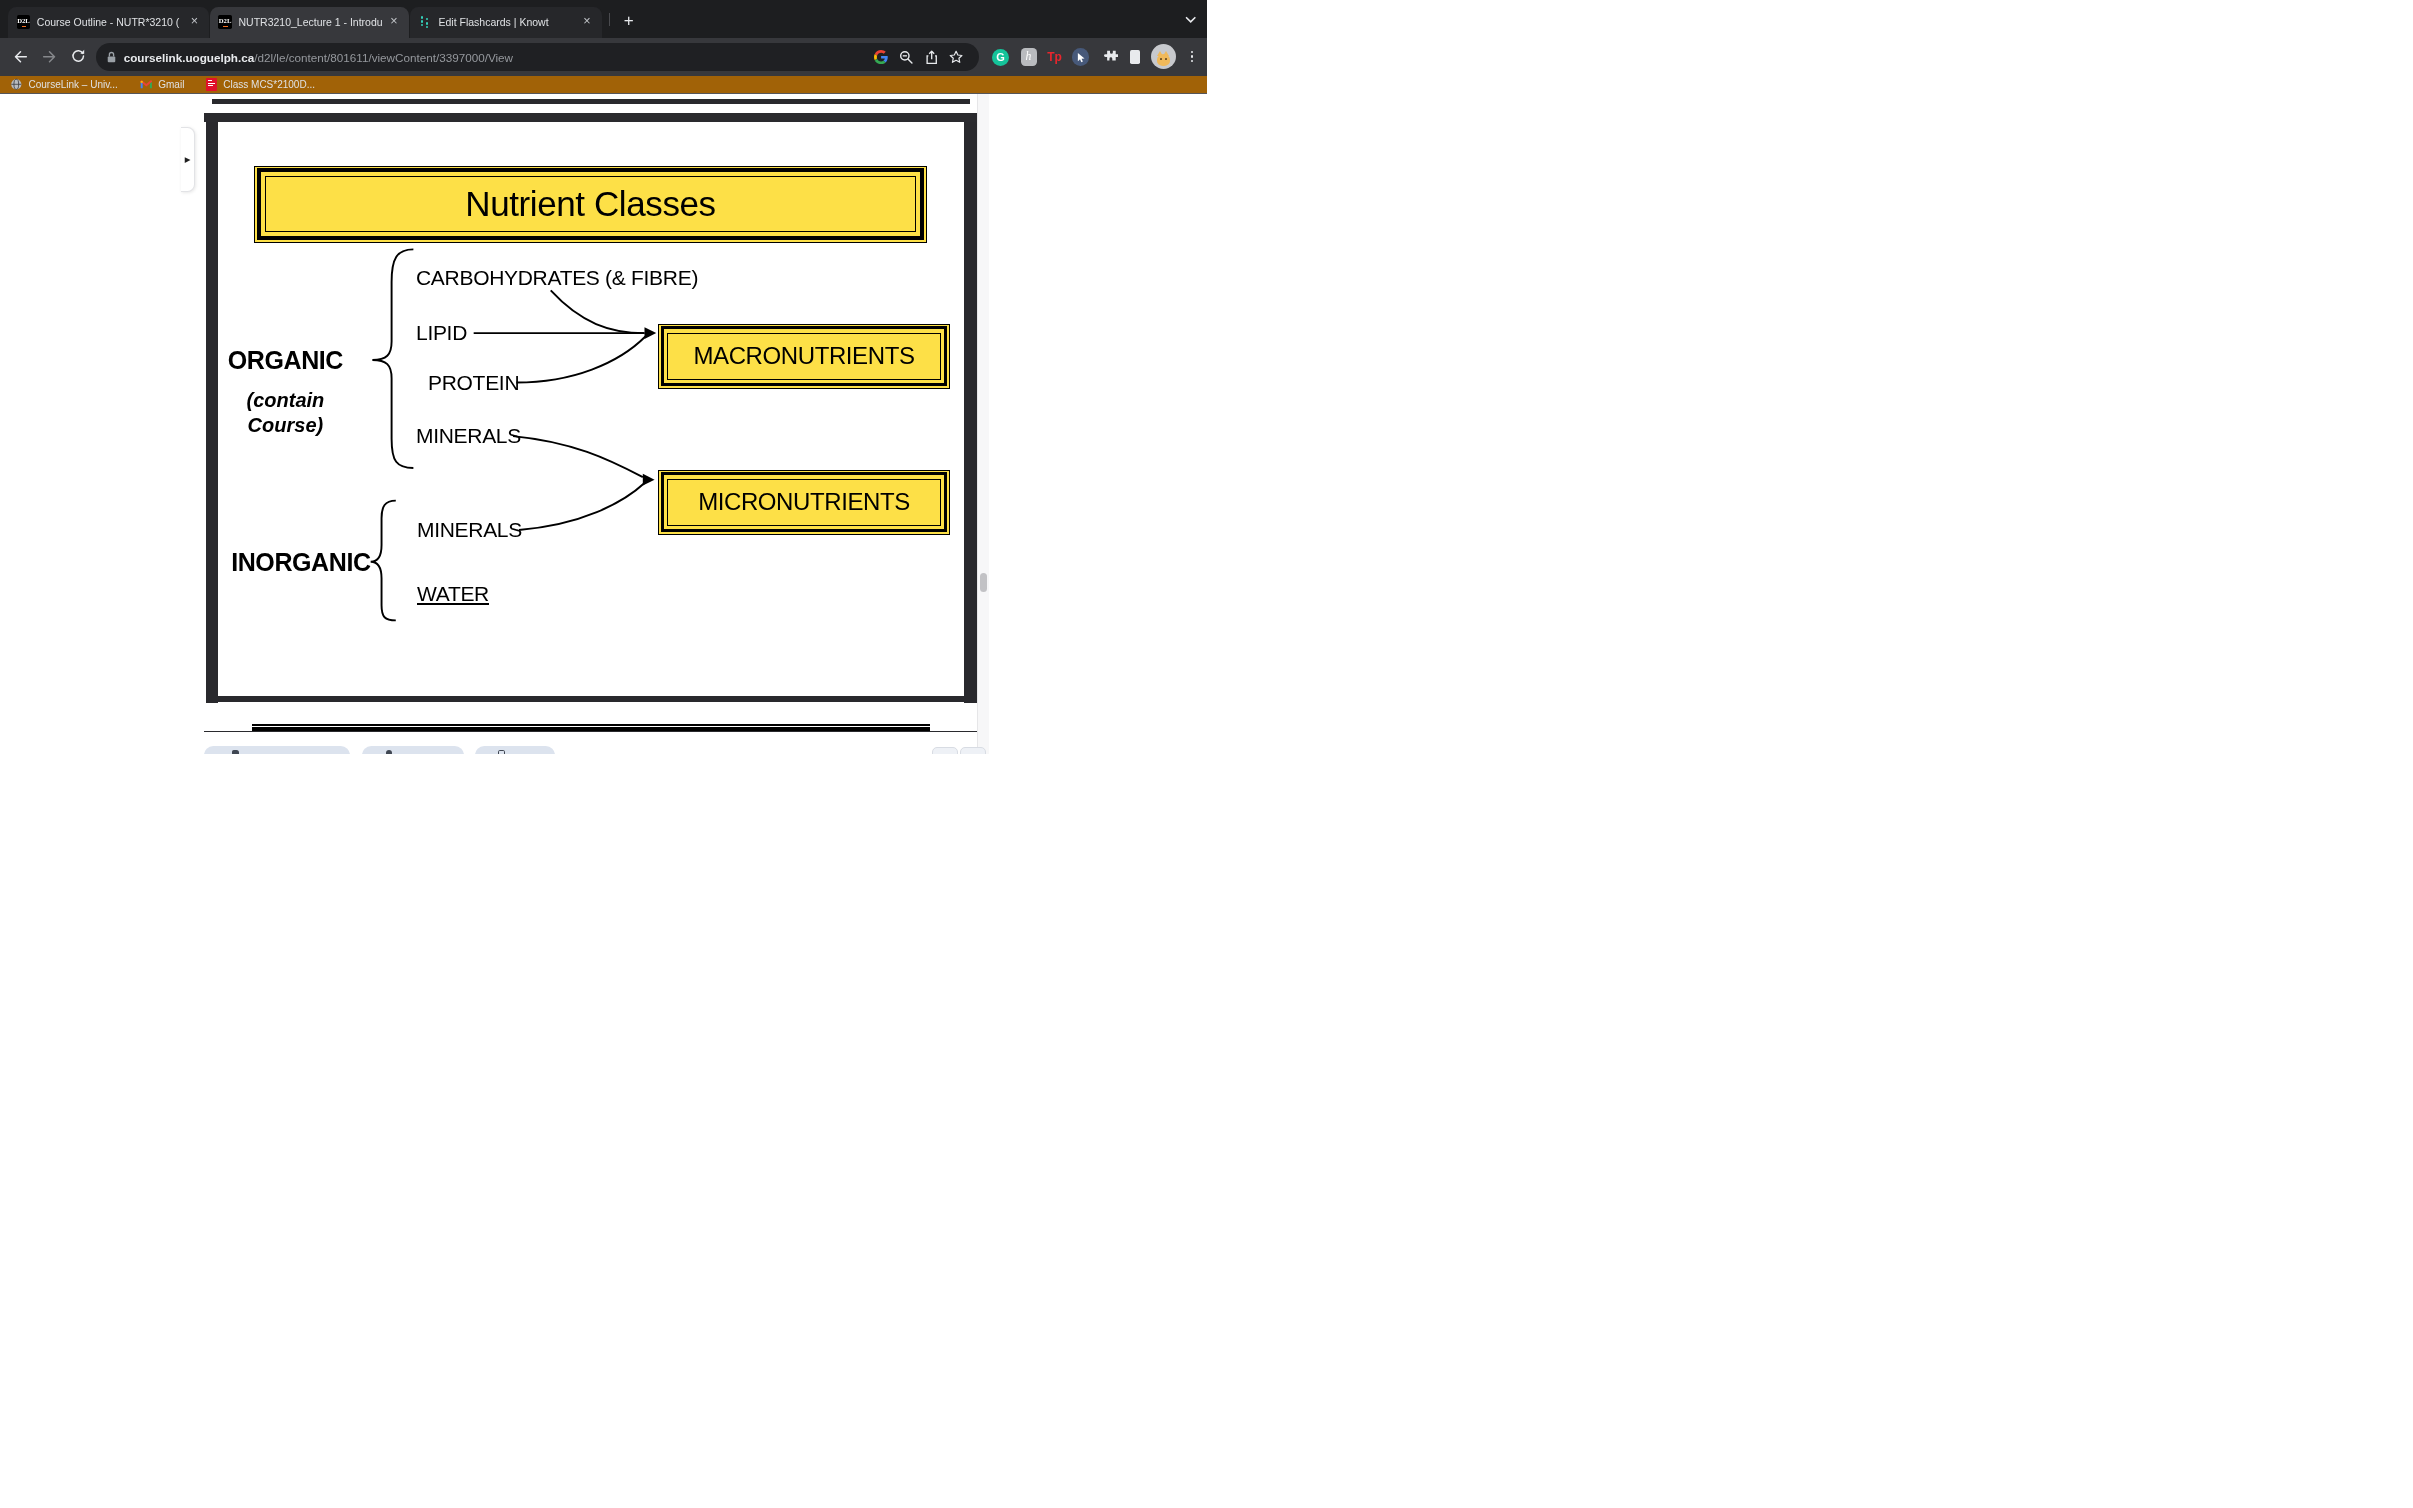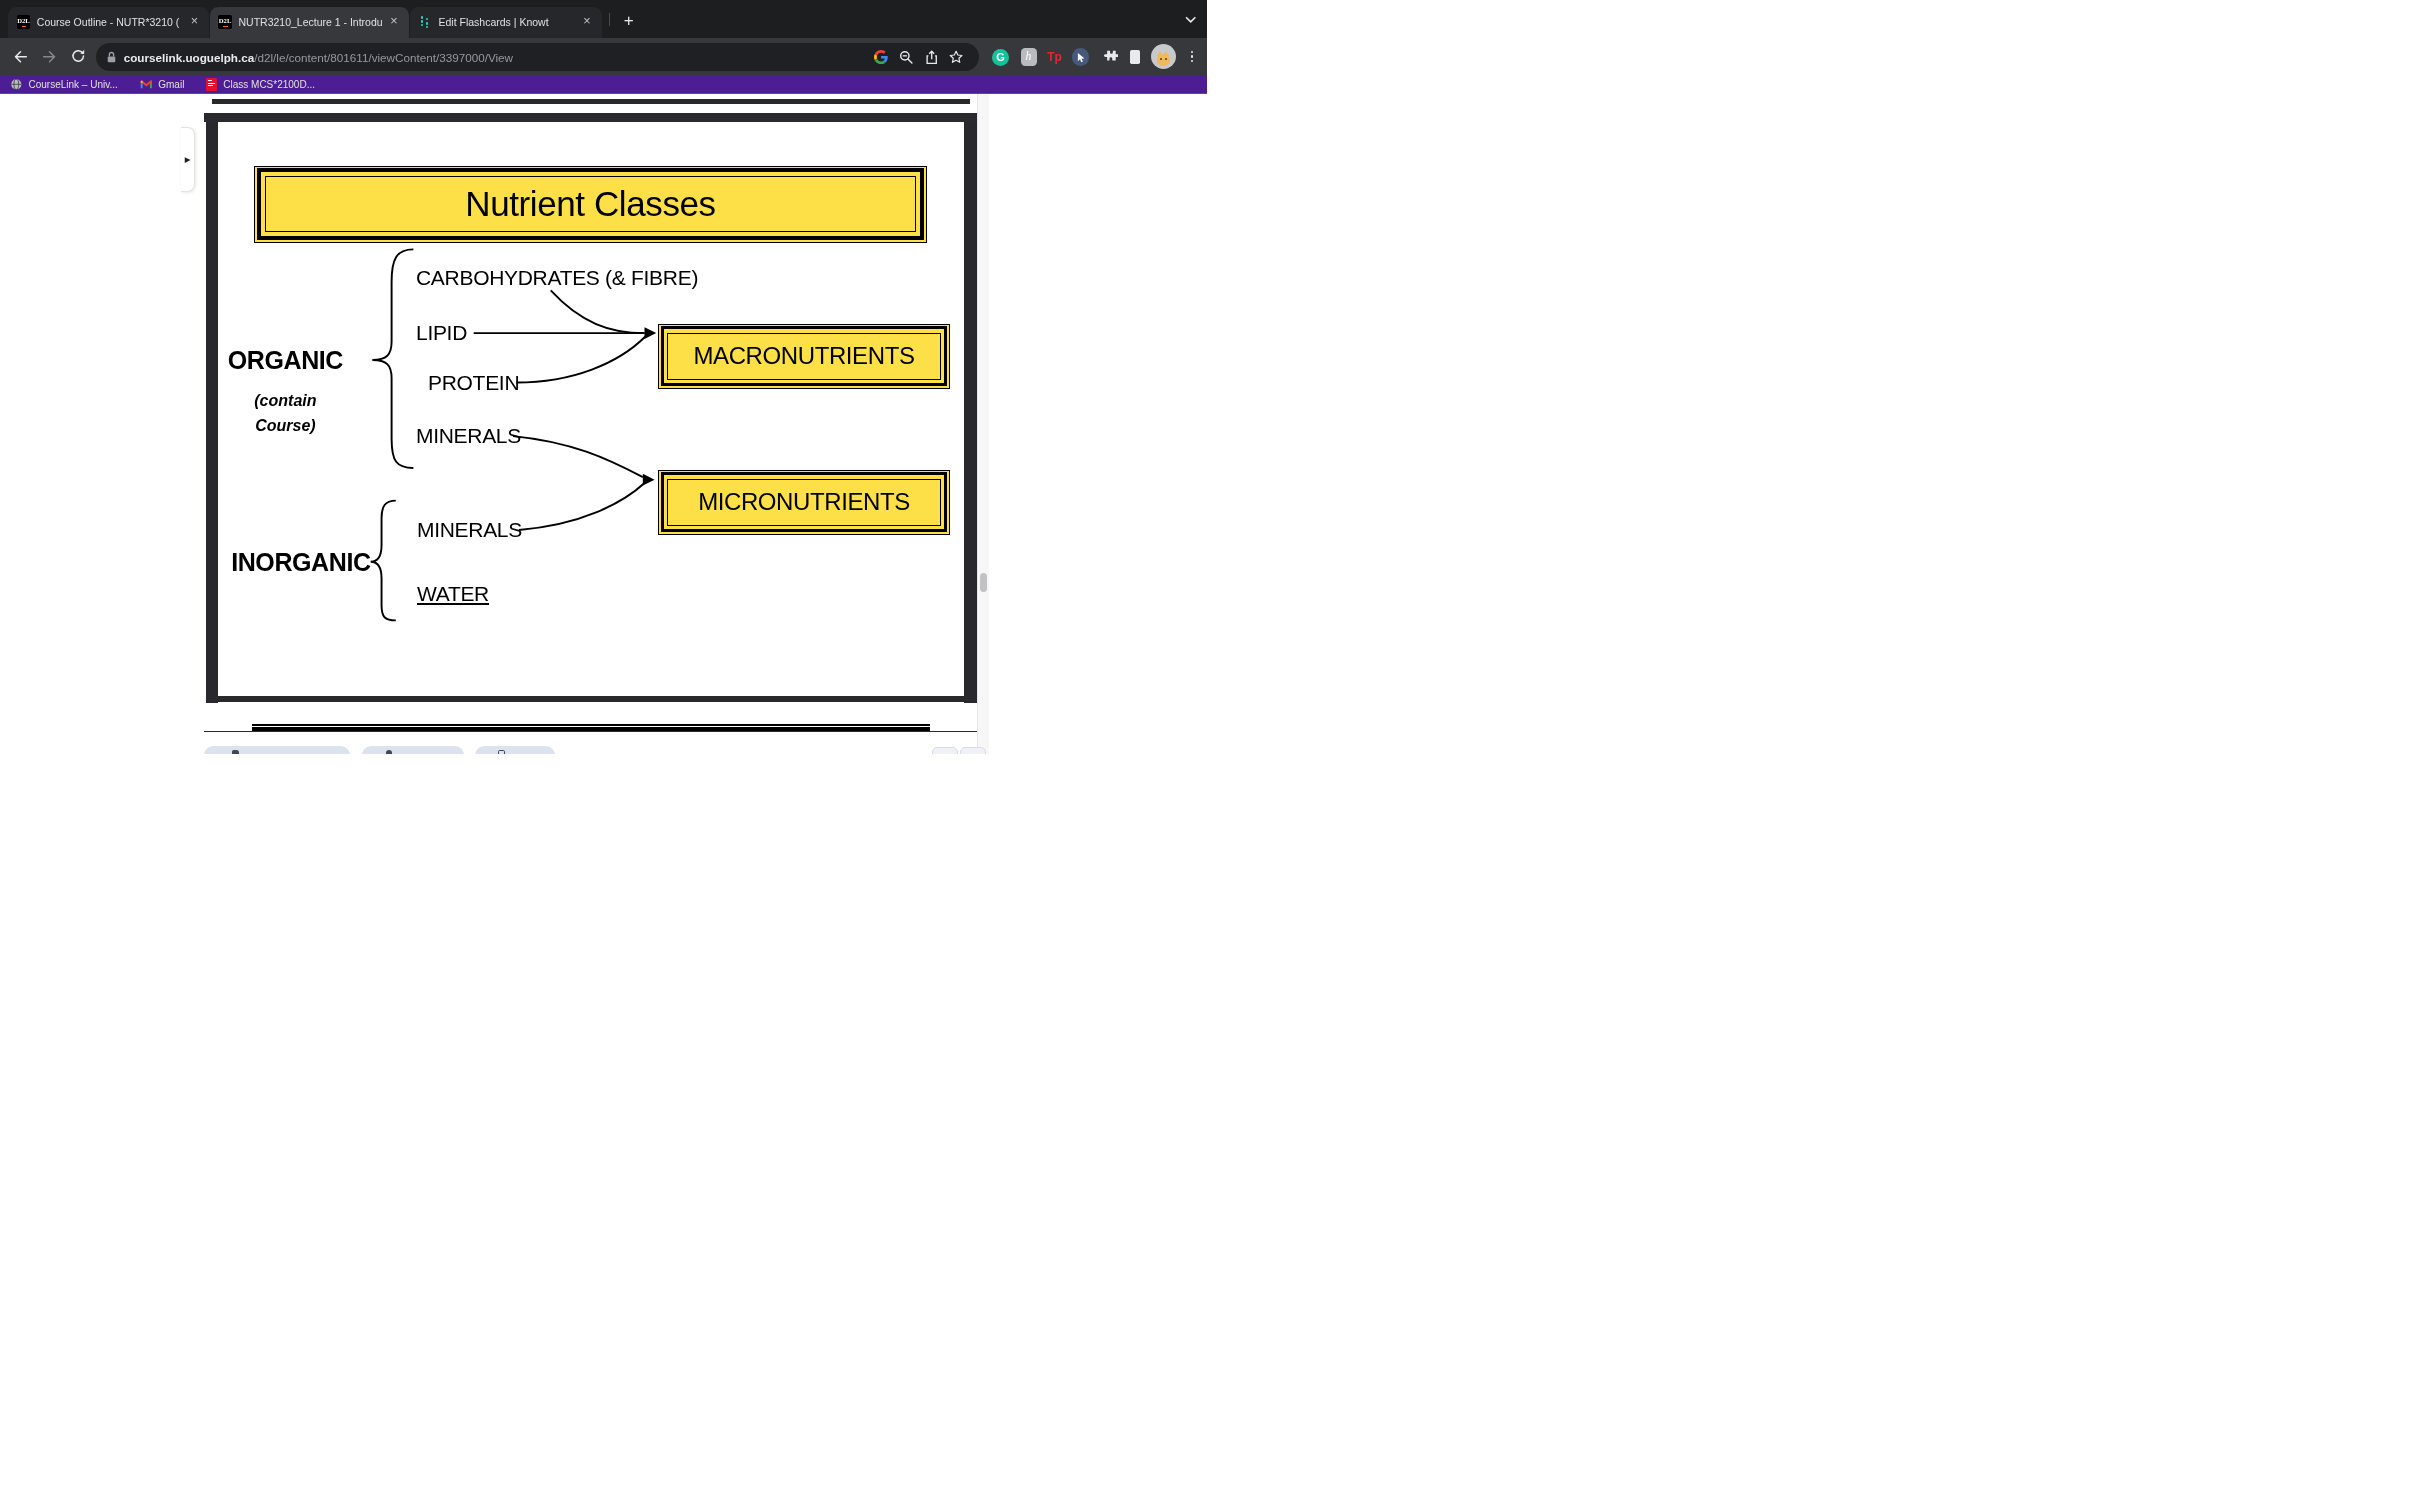--- a/index.html
+++ b/index.html
@@ -55,21 +55,21 @@
   .cat .ear { position:absolute; top:0; width:0; height:0; border-left:3.4px solid transparent;
     border-right:3.4px solid transparent; border-bottom:5px solid #f0b95a; }
   .cat .e1{ left:1.7px; } .cat .e2{ left:8.4px; }
   .cat .eye { position:absolute; top:7.5px; width:1.7px; height:1.7px; border-radius:50%; background:#6d4f22; }
   .cat .y1{ left:5px; } .cat .y2{ left:10px; }
   .menu-dots { position:absolute; right:7.5px; top:11px; width:15px; height:15px; display:flex;
     flex-direction:column; align-items:center; justify-content:center; gap:2.1px; }
   .menu-dots i { width:2.5px; height:2.5px; border-radius:50%; background:#e8eaed; }
 
   
-  .bookmarks { position:relative; height:17.6px; background:#4c1d95; border-bottom:0.8px solid #55565a;
+  .bookmarks { position:relative; height:17.6px; background:#a16207; border-bottom:0.8px solid #55565a;
     display:flex; align-items:center; padding-left:10px; gap:22px; }
   .bm { display:flex; align-items:center; gap:5.9px; }
   .bm-label { font-size:10px; color:#dfe1e4; white-space:nowrap; }
   .mcgraw-badge { width:11px; height:13.4px; background:#e0112b; border-radius:0.8px; position:relative; }
   .mcgraw-badge i { position:absolute; left:1.7px; height:1.3px; background:#fff; }
 
   
   .content { position:relative; height:661px; background:#fff; }
   .panel-toggle { position:absolute; left:181px; top:33px; width:14.2px; height:65px; background:#fff;
     border:0.8px solid #e2e3e6; border-left:none; border-radius:0 7.5px 7.5px 0;
@@ -94,21 +94,21 @@
   .nutri-box { position:absolute; width:292px; height:65px; }
   .macro-box { left:454px; top:178px; }
   .micro-box { left:454px; top:324px; }
   .nutri-box .dframe-mid { border-width:3.4px; padding:3.4px; }
   .nutri-text { font-size:24px; color:#000; letter-spacing:-0.4px; }
 
   .diag-label { position:absolute; color:#000; font-size:21px; height:30px; line-height:30px;
     white-space:nowrap; letter-spacing:-0.3px; }
   .grp-label { position:absolute; color:#000; font-weight:bold; font-size:25px; height:30px;
     line-height:30px; text-align:center; letter-spacing:-0.4px; }
-  .grp-note { position:absolute; color:#000; font-weight:bold; font-style:italic; font-size:16px;
+  .grp-note { position:absolute; color:#000; font-weight:bold; font-style:italic; font-size:20px;
     line-height:25px; text-align:center; }
   .arrows-svg { position:absolute; left:0; top:0; }
 
   .next-border { position:absolute; left:48px; top:602px; width:678px; height:7.5px; overflow:hidden; }
   .next-border .l1 { height:2.1px; background:#000; margin-bottom:1.7px; }
   .next-border .l2 { height:3.4px; background:#000; margin-bottom:2.5px; }
 
   .scrollbar { position:absolute; left:977px; top:0; width:11.7px; height:661px; background:#f7f7f8;
     border-left:0.8px solid #e6e6e8; }
   .scroll-thumb { position:absolute; left:2.1px; top:479px; width:7.1px; height:19px; border-radius:4.2px; background:#c2c2c5; }

